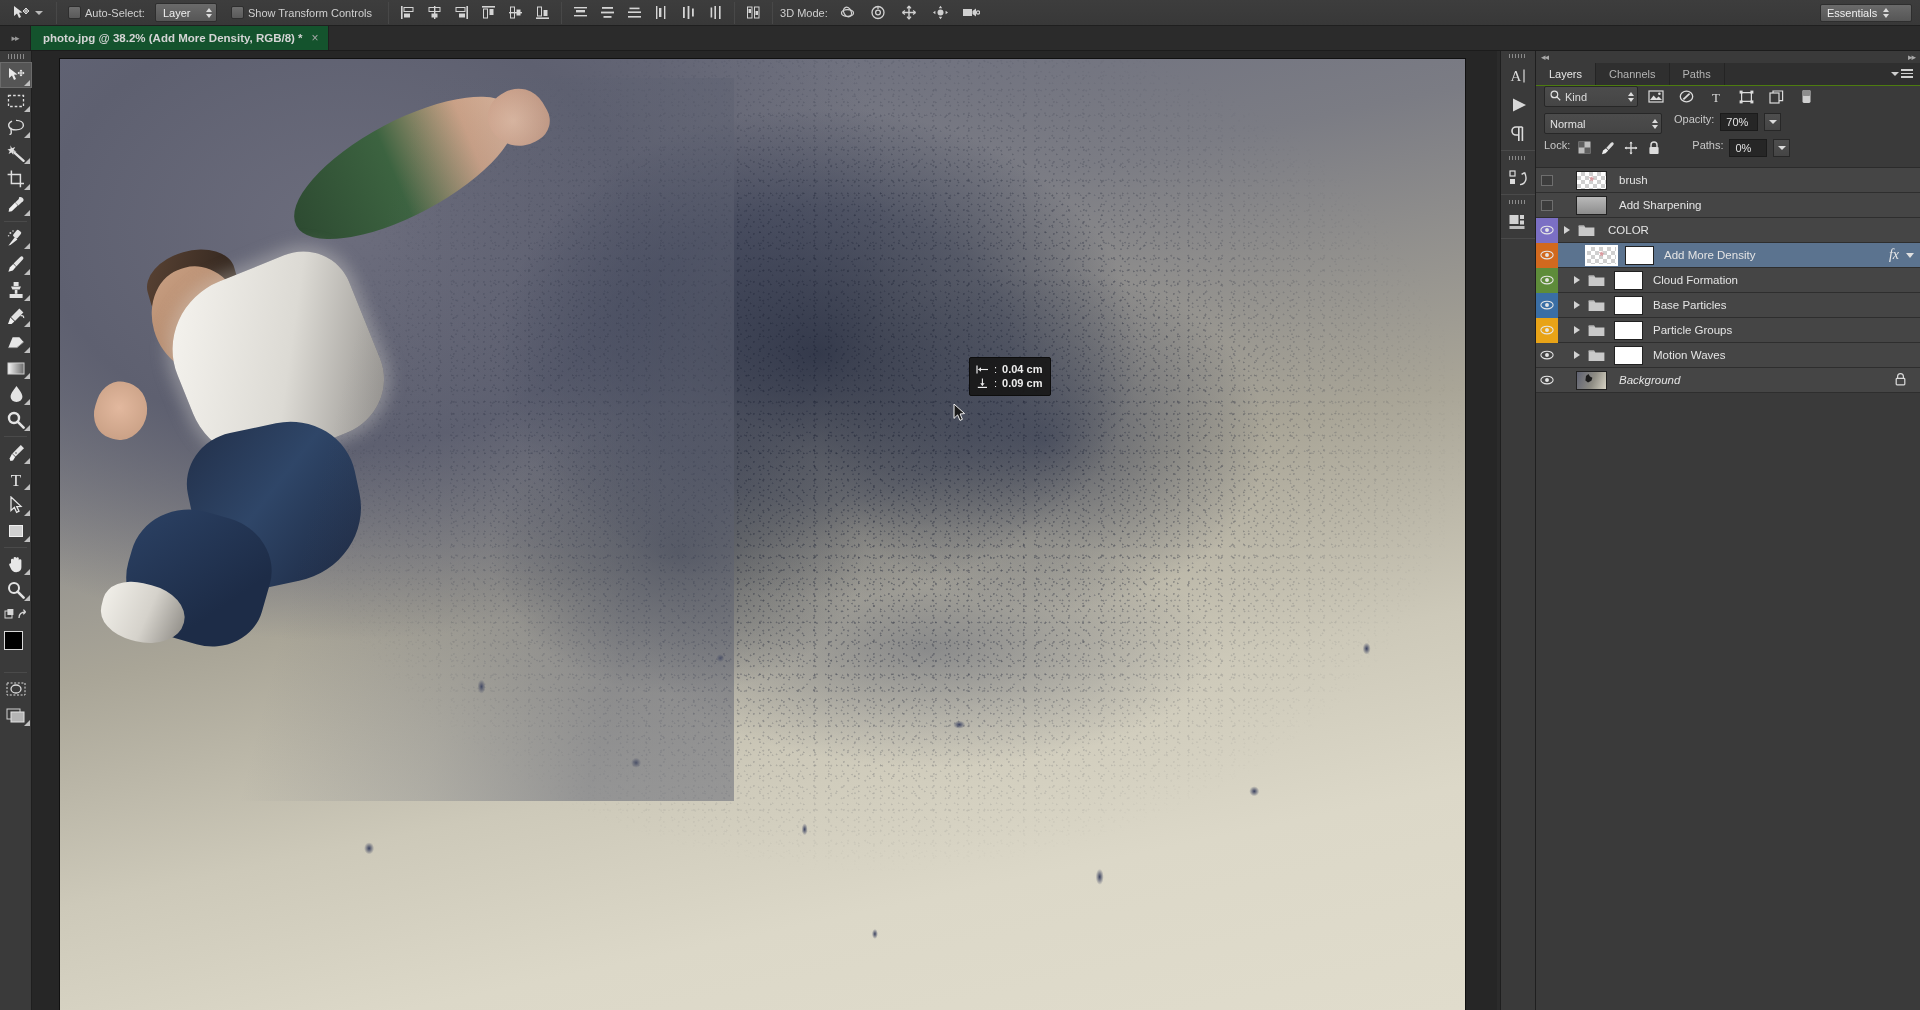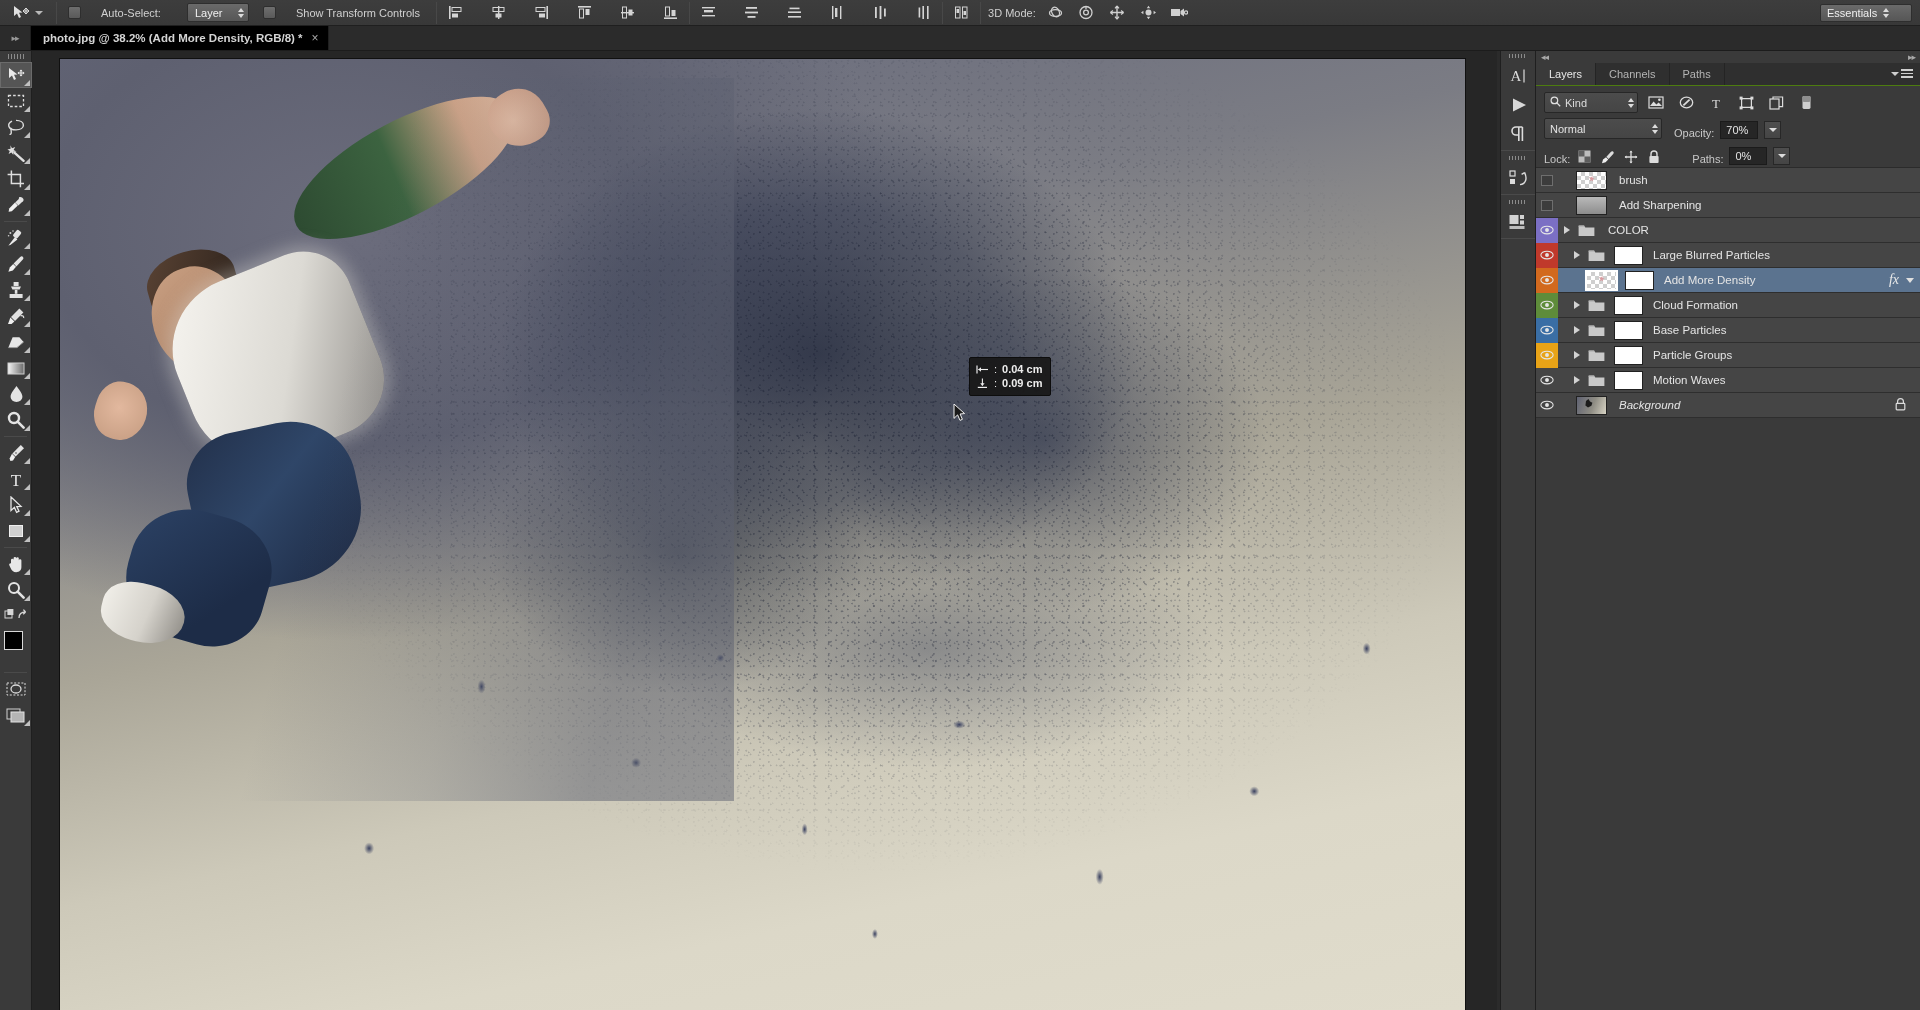--- a/index.html
+++ b/index.html
@@ -24,21 +24,21 @@
   .tool-preset {
     display: flex; align-items: center; gap: 3px; padding: 0 6px 0 10px;
   }
   .tp-icon { width: 22px; height: 18px; display:flex; align-items:center; justify-content:center;}
   .caret-dn { width: 0; height: 0; border-left: 4px solid transparent; border-right: 4px solid transparent; border-top: 4px solid #b9b9b9; }
   .ob-check {
     width: 13px; height: 13px; background: linear-gradient(#6e6e6e,#5a5a5a);
     border: 1px solid #2e2e2e; border-radius: 2px;
   }
   .ob-label { color: #d0d0d0; white-space: nowrap; }
-  .ob-group { display: flex; align-items: center; gap: 20px; }
+  .ob-group { display: flex; align-items: center; gap: 4px; }
   .ob-select {
     height: 19px; min-width: 62px; background: linear-gradient(#6a6a6a,#565656);
     border: 1px solid #2e2e2e; border-radius: 2px; color: #efefef;
     display: flex; align-items: center; justify-content: space-between;
     padding: 0 4px 0 7px; font-size: 11px;
   }
   .spinner { display: flex; flex-direction: column; gap: 2px; margin-left: 6px; }
   .spinner i { width: 0; height: 0; border-left: 3px solid transparent; border-right: 3px solid transparent; }
   .spinner i.up { border-bottom: 4px solid #dcdcdc; }
   .spinner i.dn { border-top: 4px solid #dcdcdc; }
@@ -53,21 +53,21 @@
   
   #tab-bar {
     position: absolute; left: 0; top: 26px; width: 1920px; height: 25px;
     background: #2b2b2b; border-bottom: 1px solid #1c1c1c; display: flex; align-items: flex-end;
   }
   #left-collapse {
     width: 30px; height: 25px; display: flex; align-items: center; justify-content: center;
     color: #9a9a9a; font-size: 9px; letter-spacing: -1px;
   }
   .doc-tab {
-    height: 25px; background: #000000; border: 1px solid #1f1f1f; border-bottom: none;
+    height: 25px; background: #14532d; border: 1px solid #1f1f1f; border-bottom: none;
     display: flex; align-items: center; gap: 9px; padding: 0 9px 0 12px;
     color: #d5d5d5; font-size: 11.5px; font-weight: bold; margin-top: 15px;
   }
   .tab-close { color: #a8a8a8; font-size: 12px; font-weight: normal; }
 
   
   #toolbar {
     position: absolute; left: 0; top: 51px; width: 32px; height: 959px;
     background: #3a3a3a; border-right: 1px solid #1f1f1f;
   }
@@ -225,21 +225,21 @@
   #panel-tabs {
     height: 23px; background: #2f2f2f; display: flex; align-items: stretch; position: relative;
     border-bottom: 1px solid #4d7c0f;
   }
   .ptab { padding: 0 13px; display: flex; align-items: center; font-size: 11px; color: #b4b4b4; border-right: 1px solid #242424; }
   .ptab.active { background: #3a3a3a; color: #e8e8e8; }
   #panel-menu { position: absolute; right: 7px; top: 6px; display: flex; align-items: center; gap: 2px; }
   .pm-lines { width: 12px; height: 9px;
     background-image: repeating-linear-gradient(180deg,#cfcfcf 0 1.5px, transparent 1.5px 3.5px); }
 
-  .lp-row { display: flex; align-items: flex-end; height: 26px; padding: 0 8px; gap: 6px; }
+  .lp-row { display: flex; align-items: flex-start; height: 26px; padding: 0 8px; gap: 6px; }
   .lp-filter { height: 21px; width: 94px; background: linear-gradient(#4c4c4c,#454545);
     border: 1px solid #272727; border-radius: 2px; display: flex; align-items: center;
     justify-content: space-between; padding: 0 3px 0 5px; color: #dcdcdc; }
   .filter-ico { width: 24px; height: 21px; display: flex; align-items: center; justify-content: center; }
   .lp-blend {
     height: 21px; width: 118px; background: linear-gradient(#4c4c4c,#454545);
     border: 1px solid #272727; border-radius: 2px; display: flex; align-items: center;
     justify-content: space-between; padding: 0 3px 0 5px; color: #e2e2e2;
   }
   .num-field {
@@ -920,40 +920,20 @@
           </div>
           <div class="lr-thumb folder-ico">
             <svg width="17" height="13" viewBox="0 0 17 13">
               <path d="M.6 2 L6 2 L7.4 3.6 L16.4 3.6 L16.4 12 L.6 12 Z" fill="#c9c9c9"></path>
               <path d="M.6 1.2 L6 1.2 L7.2 2.8 L.6 2.8 Z" fill="#b0b0b0"></path>
             </svg>
           </div>
           <div class="lr-name">COLOR</div>
           <div class="lr-right"></div>
         </div>
-        <div class="layer-row">
-          <div class="lr-color" style="background: rgb(192, 57, 43);">
-            <svg class="eye" viewBox="0 0 16 11">
-              <ellipse cx="8" cy="5.5" rx="7" ry="4.4" fill="none" stroke="#e6e6e6" stroke-width="1.2"></ellipse>
-              <circle cx="8" cy="5.5" r="2.2" fill="#e6e6e6"></circle>
-            </svg>
-          </div>
-          <div class="lr-twisty" style="margin-left: 10px;">
-            <span class="tw closed"></span>
-          </div>
-          <div class="lr-thumb folder-ico">
-            <svg width="17" height="13" viewBox="0 0 17 13">
-              <path d="M.6 2 L6 2 L7.4 3.6 L16.4 3.6 L16.4 12 L.6 12 Z" fill="#c9c9c9"></path>
-              <path d="M.6 1.2 L6 1.2 L7.2 2.8 L.6 2.8 Z" fill="#b0b0b0"></path>
-            </svg>
-          </div>
-          <div class="lr-mask"></div>
-          <div class="lr-name">Large Blurred Particles</div>
-          <div class="lr-right"></div>
-        </div>
         <div class="layer-row selected">
           <div class="lr-color" style="background: rgb(210, 105, 30);">
             <svg class="eye" viewBox="0 0 16 11">
               <ellipse cx="8" cy="5.5" rx="7" ry="4.4" fill="none" stroke="#e6e6e6" stroke-width="1.2"></ellipse>
               <circle cx="8" cy="5.5" r="2.2" fill="#e6e6e6"></circle>
             </svg>
           </div>
           <div class="lr-twisty" style="margin-left: 10px;"></div>
           <div class="lr-thumb checker sel-outline"><svg width="29" height="17" viewBox="0 0 29 17">
               <path d="M12 5 l2 .6 l1.4-1.6 l.2 2 l2 .4 l-1.8 1 l.4 2 l-1.6-1.2 l-1.8 1 l.6-2 Z" fill="#d99a9f"></path>

